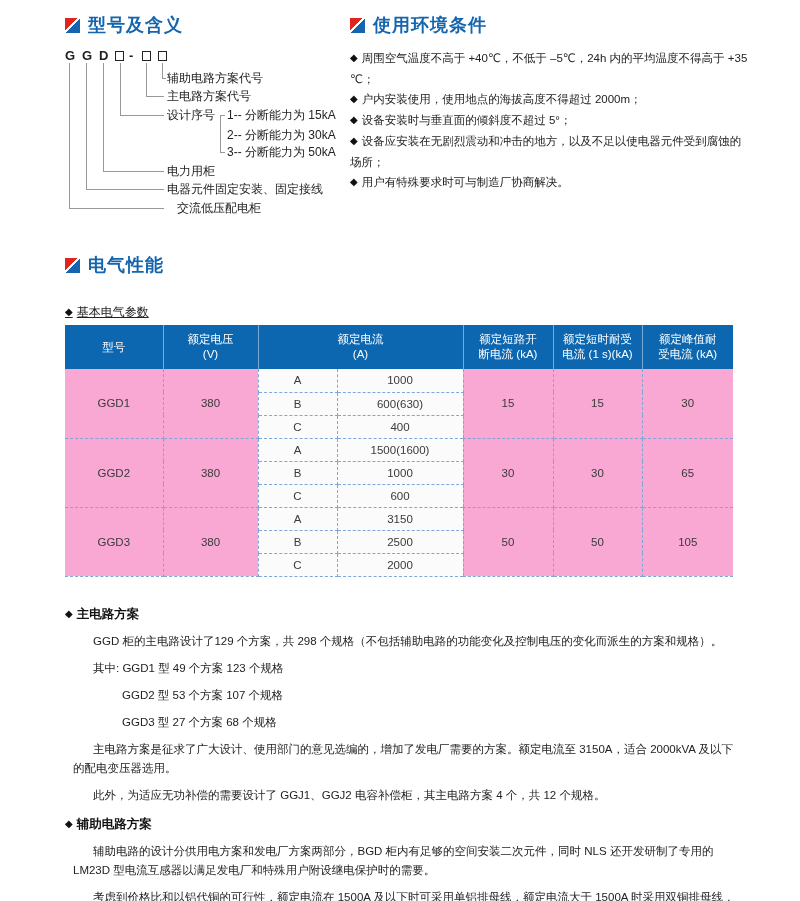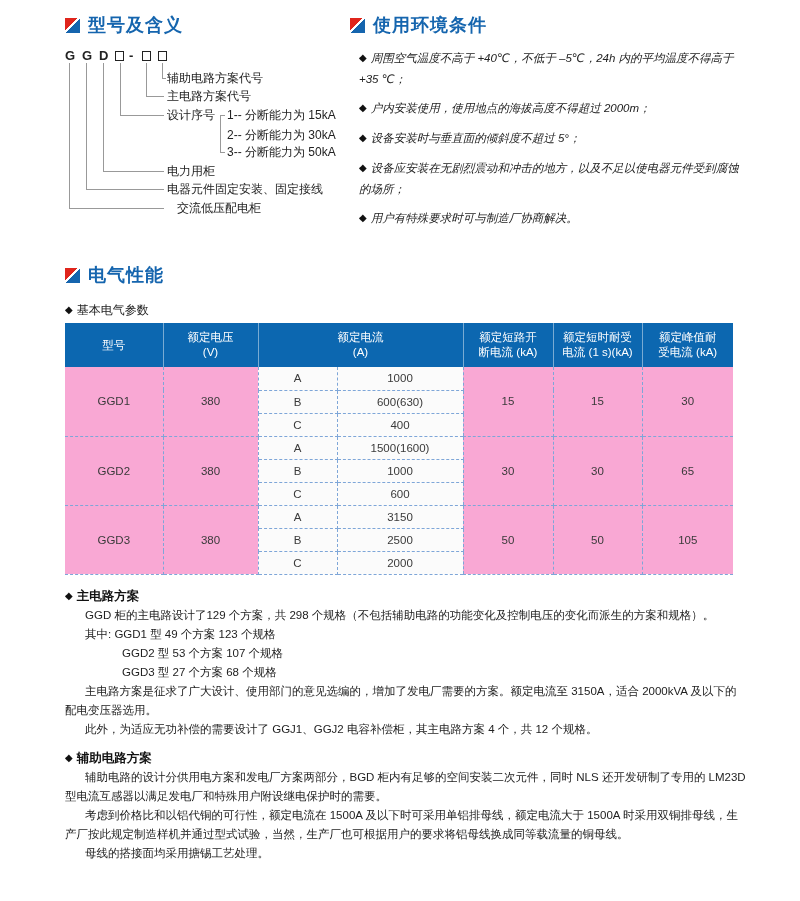--- a/index.html
+++ b/index.html
@@ -20,41 +20,41 @@
   .diagram { position:relative; height:180px; margin-top:12px; font-size:12px; }
   .mchar { position:absolute; top:0; font-weight:bold; font-size:13px; color:#222; }
   .mdash { position:absolute; top:0; font-weight:bold; font-size:13px; color:#222; }
   .mbox { position:absolute; top:3px; width:9px; height:10px; border:1px solid #222; }
   .ln-v { position:absolute; width:1px; background:#999; }
   .ln-h { position:absolute; height:1px; background:#999; }
   .dlabel { position:absolute; white-space:nowrap; color:#222; font-size:12px; }
 
   
   .env-list { margin:12px 0 0 0; padding:0; list-style:none; font-size:11.5px; line-height:20px; color:#222; }
-  .env-item { margin:9px;font-style:italic; }
+  .env-item { margin:0; }
   .dm { font-size:10px; margin-right:4px; color:#111; position:relative; top:-1px; }
 
   
   .elec-head { margin-top:26px; }
-  .sub-head { margin-top:16px; font-size:12px; color:#222; }
+  .sub-head { margin-top:28px; font-size:12px; color:#222;text-decoration:underline; }
 
   table.params { border-collapse:collapse; table-layout:fixed; width:668px; margin-top:4px; font-size:11.5px; color:#3a3a3a; }
   .params th { background:#0c67b0; color:#ffffff; font-weight:normal; height:44px; vertical-align:middle;
     white-space:pre-line; line-height:15px; font-size:11.5px; border-right:1px solid rgba(255,255,255,.45); }
   .params th.last { border-right:none; }
   .params td { text-align:center; vertical-align:middle; height:23px; background:#f9a8d4;
     border-right:1px dashed #7ea6d8; }
   .params td.sub { background:#fbfbfb; }
   .params td.bb { border-bottom:1px dashed #7ea6d8; }
   .params td.peakcol { border-right:none; }
 
   
-  .blk-head { margin-top:12px; font-size:12.5px; font-weight:bold; line-height:19px; color:#111; }
+  .blk-head { margin-top:28px; font-size:12.5px; font-weight:bold; line-height:19px; color:#111; }
   .blk-head.tight { margin-top:10px; }
-  .para { margin:0; font-size:11.5px; line-height:19px; color:#222; }
+  .para { margin:8px; font-size:11.5px; line-height:19px; color:#222; }
   .ind1 { text-indent:20px; }
   .ind3 { margin-left:57px; }
 </style>
 </head>
 <body>
 
 <div class="page">
 
   <div class="top-row">
 

